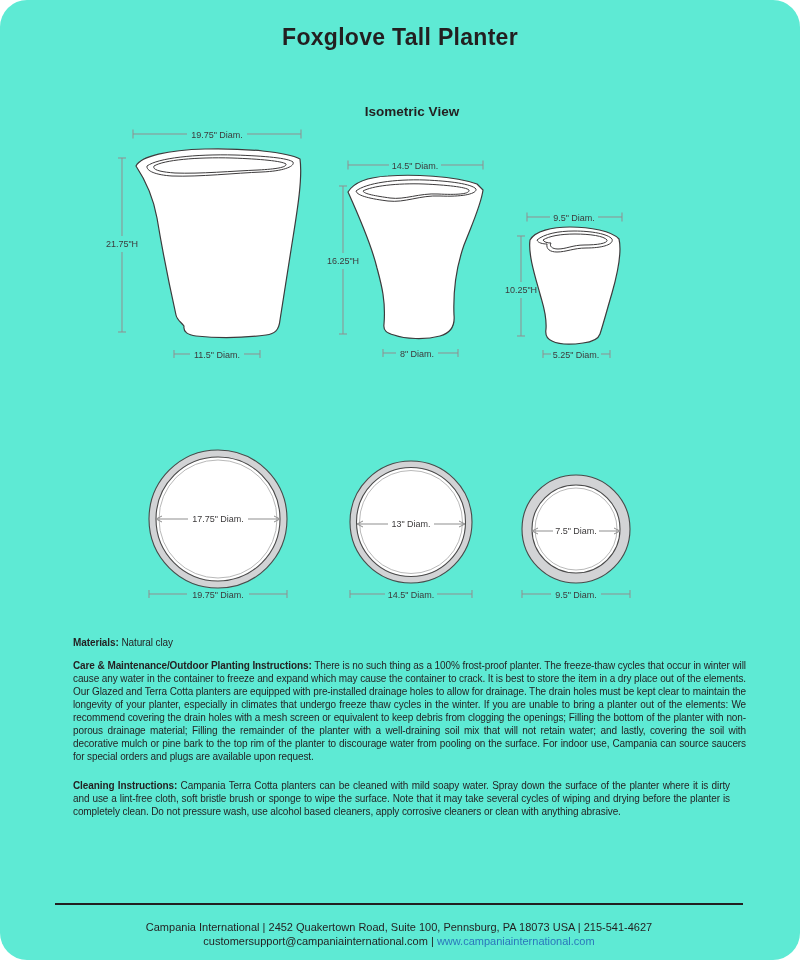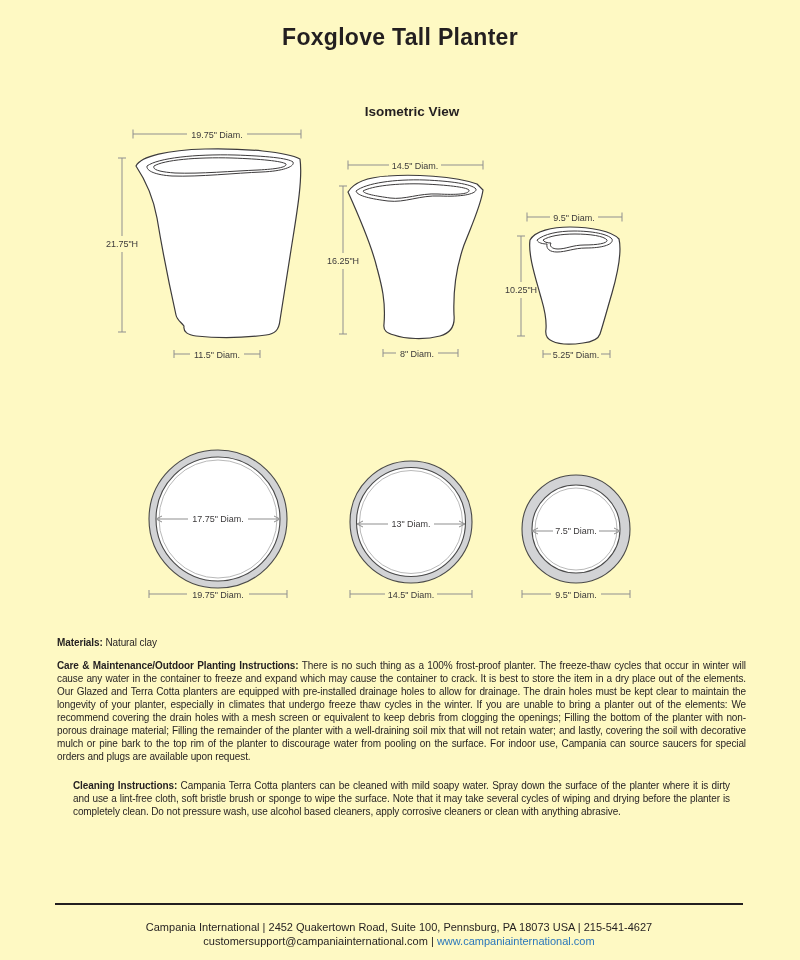--- a/index.html
+++ b/index.html
@@ -1,34 +1,34 @@
 <!DOCTYPE html>
 <html style="--color-link_blue: #2b77bb; --color-ring_fill: #d2d3d5; --color-text: #231f20;"><head>
 <meta charset="utf-8">
 <style>
   html,body{margin:0;padding:0;background:#ffffff;}
-  .page{position:relative;width:800px;height:960px;background:#fef9c3;overflow:hidden;
-        font-family:"Liberation Sans",sans-serif;color:#231f20;}
+  .page{position:relative;width:800px;height:960px;background:#5eead4;overflow:hidden;
+        font-family:"Liberation Sans",sans-serif;color:#231f20;border-radius:27px;}
   .title{position:absolute;top:24px;left:0;width:800px;margin:0;text-align:center;
          font-size:23px;font-weight:bold;letter-spacing:0.3px;}
   .sec-heading{position:absolute;left:12px;width:800px;margin:0;text-align:center;
          font-size:13.5px;font-weight:bold;}
   #iso-heading{top:104px;}
   #top-heading{top:419px;}
   svg.diagram{position:absolute;top:0;left:0;}
   svg text{font-family:"Liberation Sans",sans-serif;font-size:9px;fill:#3c3a3b;}
   .outline{fill:#ffffff;stroke:#3d3b3c;stroke-width:1.2;stroke-linejoin:round;}
   .lip{fill:none;stroke:#3d3b3c;stroke-width:1;stroke-linejoin:round;}
   .dim{stroke:#8f8f8f;stroke-width:1;}
   .ring-outer{stroke:#4a4a4a;stroke-width:1.1;}
   .ring-inner{fill:#ffffff;stroke:#4a4a4a;stroke-width:1.1;}
   .ring-inner2{fill:none;stroke:#9a9a9a;stroke-width:0.7;}
   .text-block{position:absolute;left:57px;top:636px;width:689px;font-size:10px;
          line-height:13px;letter-spacing:-0.1px;text-align:justify;}
-  .text-block p{margin:0 0 10px 0;}
+  .text-block p{margin:0 0 10px 16px;}
   .text-block p:last-child{margin:16px;}
   .footer{position:absolute;left:55px;top:903px;width:688px;border-top:2.2px solid #231f20;
          padding-top:16px;text-align:center;font-size:11px;line-height:13.5px;}
   .footer a{color:var(--color-link_blue,#2b77bb);cursor:pointer;}
 </style>
 </head>
 <body>
 
 <div class="page">
 

